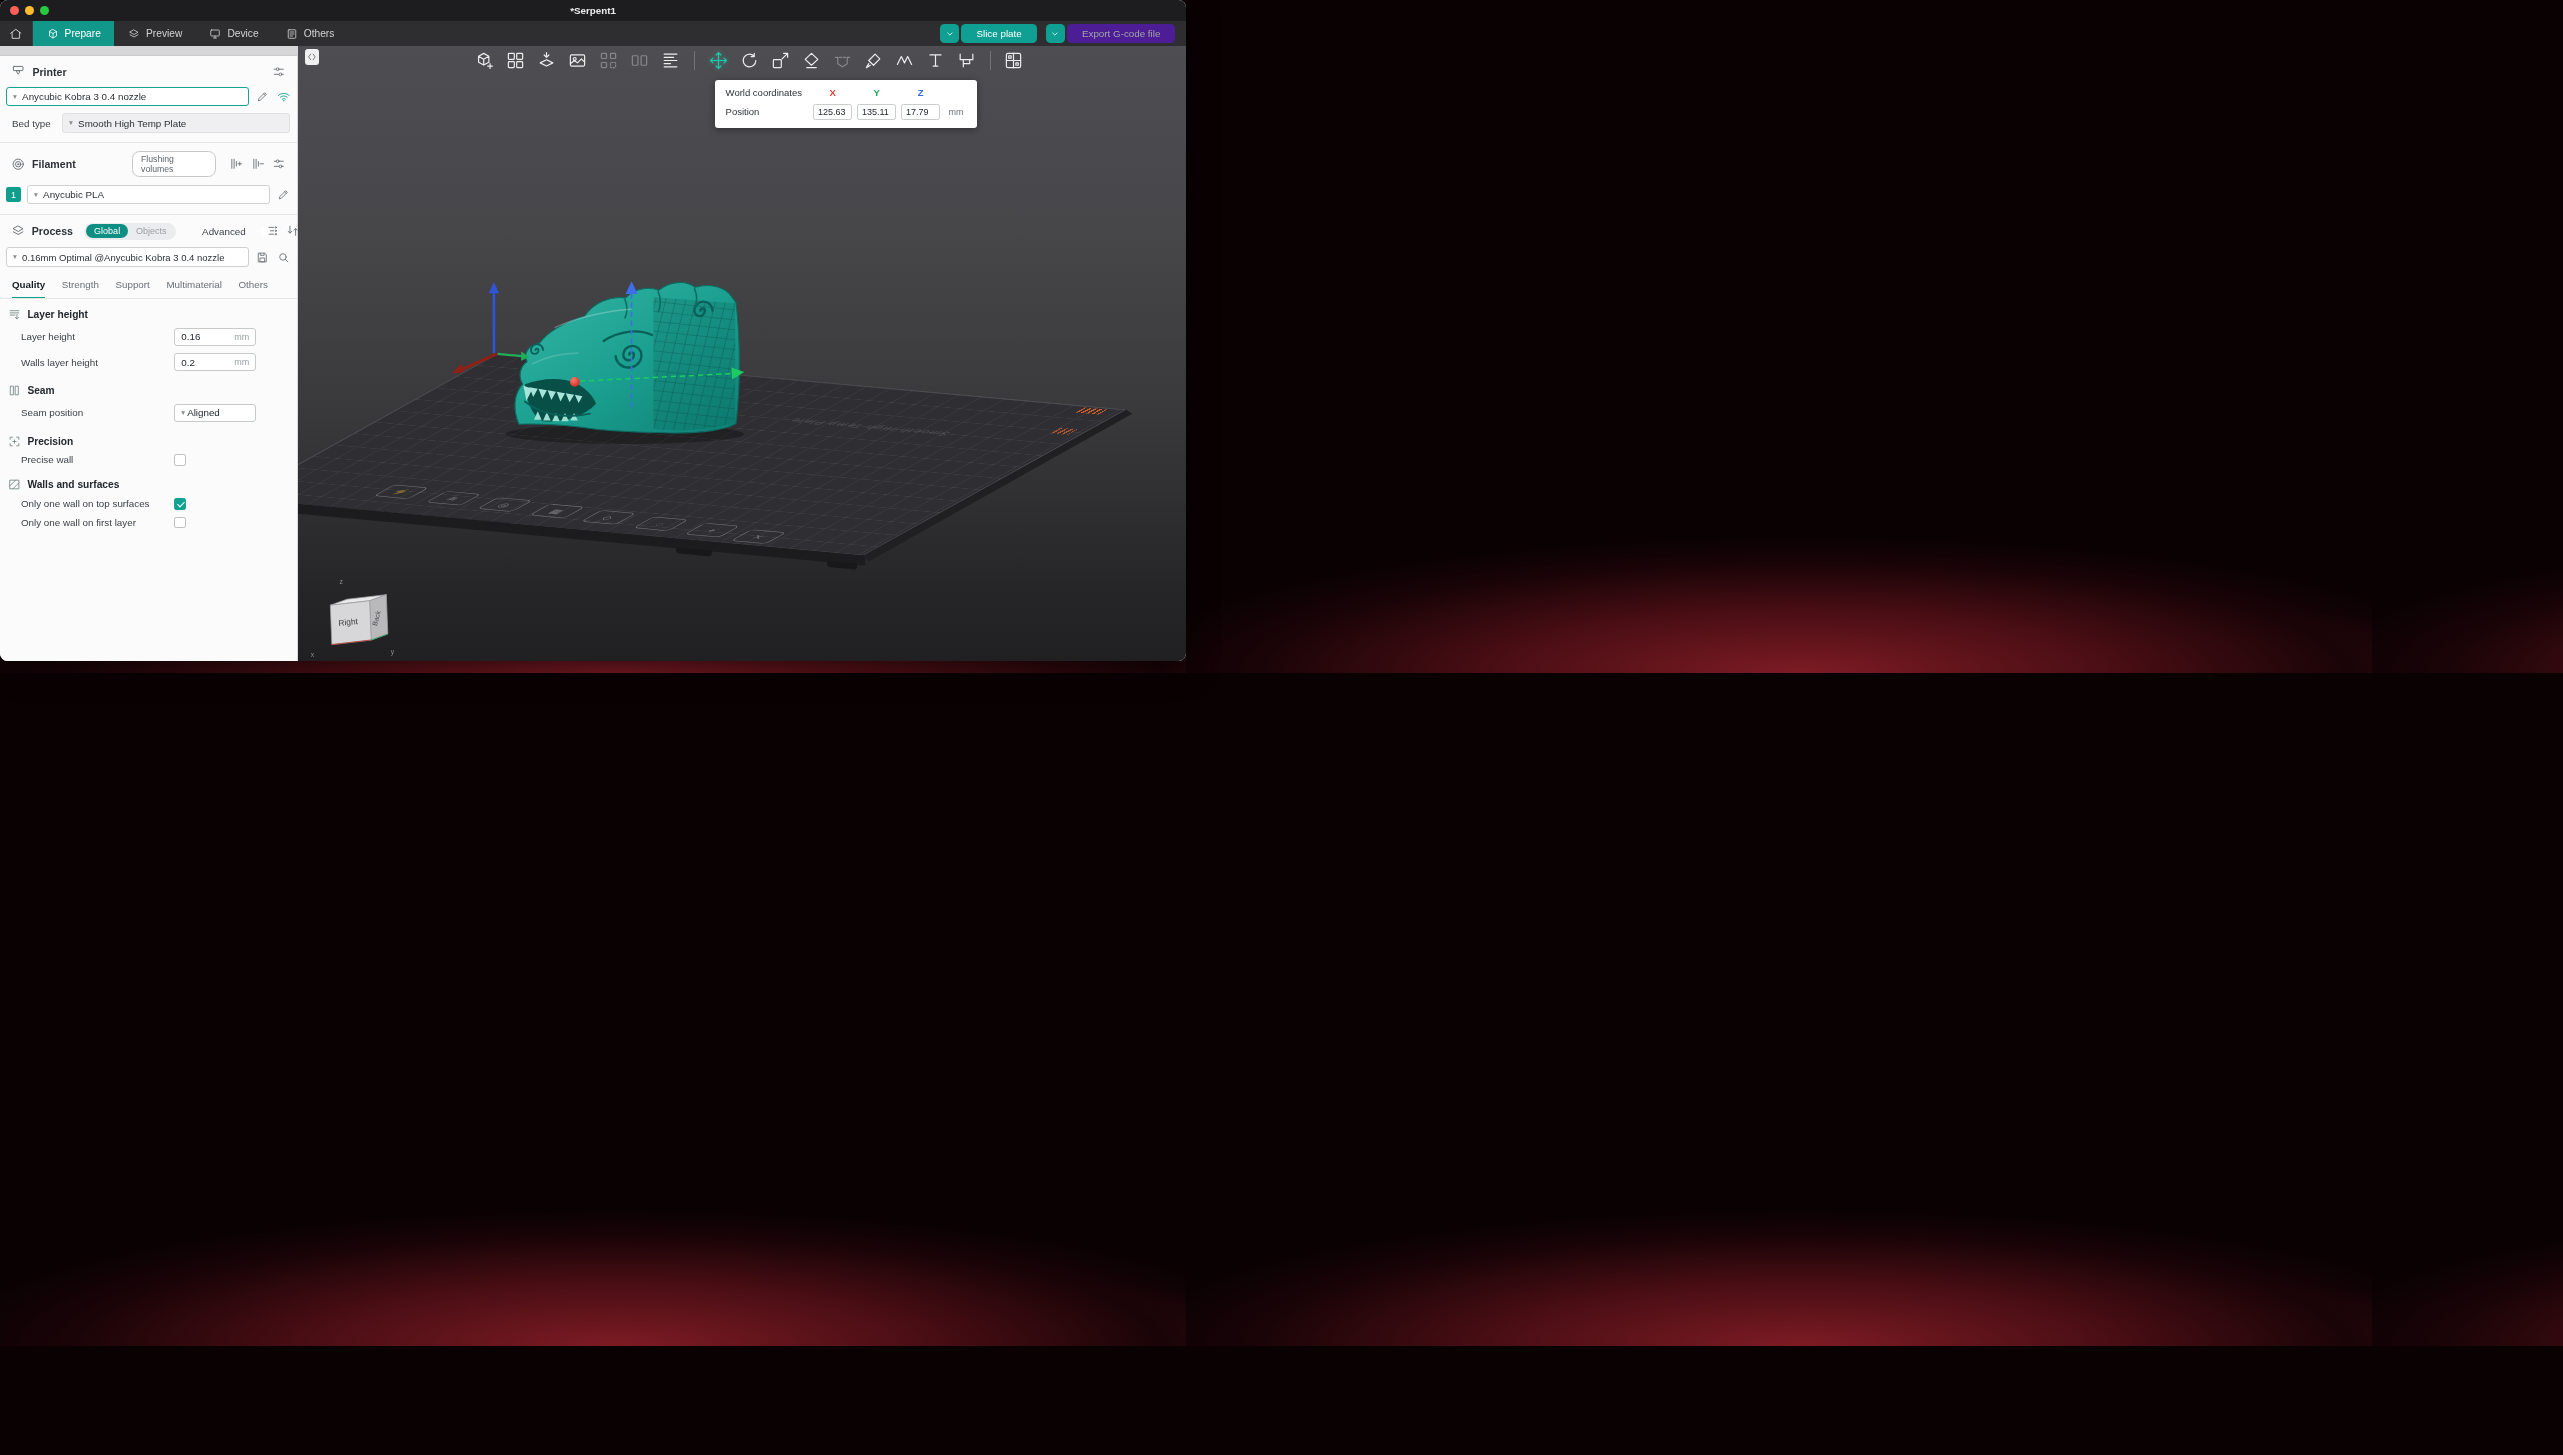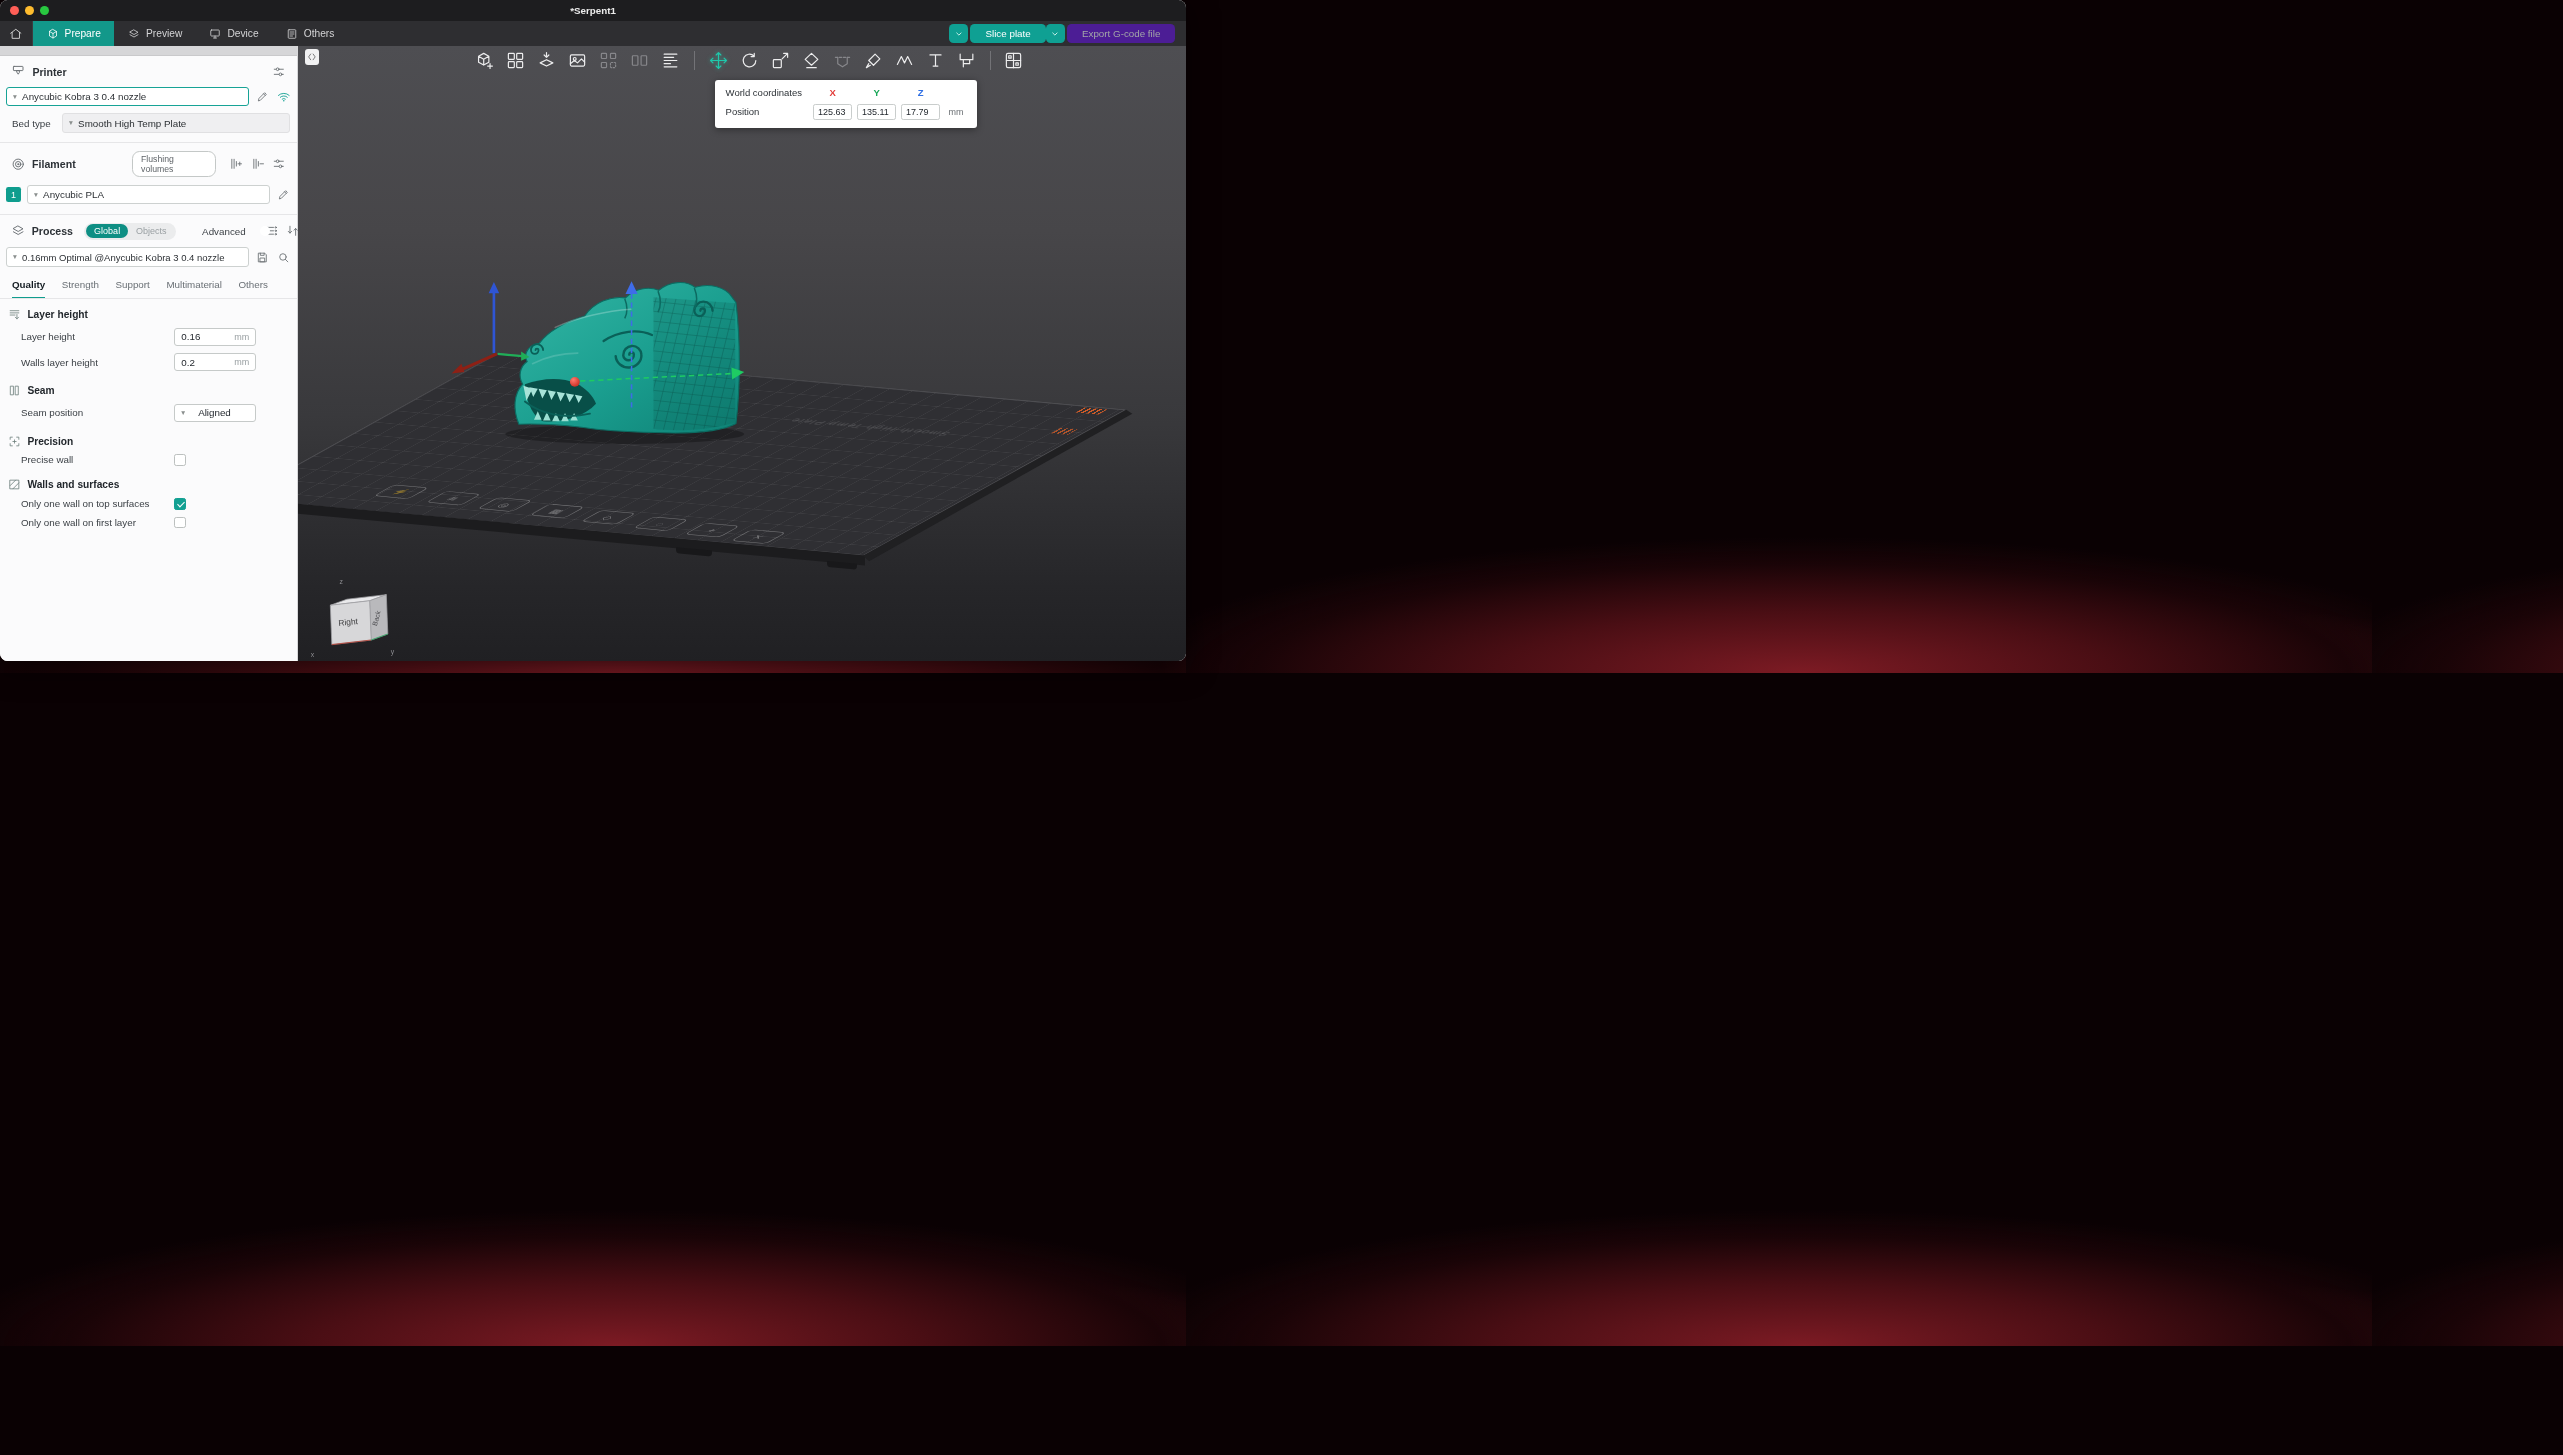--- a/index.html
+++ b/index.html
@@ -21,21 +21,21 @@
   .traffic { position:absolute; left:9.8px; top:6px; display:flex; gap:6px; }
   .dot { width:9px; height:9px; border-radius:50%; }
   .dot.r { background:#ff5f57; } .dot.y { background:#febc2e; } .dot.g { background:#28c840; }
   .title { color:#ececec; font-size:9.8px; font-weight:700; }
   
   .navbar { height:25px; background:#2e2e31; display:flex; align-items:stretch; }
   .home-btn { width:33px; display:flex; align-items:center; justify-content:center; border-right:0.8px solid #3c3c3f; color:#d8d8d8; cursor:pointer; }
   .tab { display:flex; align-items:center; gap:6px; padding:0 13.6px; color:#d4d4d6; font-size:10.2px; cursor:pointer; }
   .tab.active { background:#12988a; color:#fff; }
   .tab svg, .home-btn svg { stroke:currentColor; fill:none; stroke-width:1.6; stroke-linecap:round; stroke-linejoin:round; }
-  .nav-right { margin-left:auto; display:flex; align-items:center; padding-right:10.6px; }
+  .nav-right { margin-left:auto; display:flex; align-items:center; gap:9px; padding-right:10.6px; }
   .btn-group { display:flex; align-items:center; gap:2.3px; }
   .chev-box { width:19px; height:19px; border-radius:4.5px; background:#0fa093; display:flex; align-items:center; justify-content:center; cursor:pointer; }
   .chev-box svg { stroke:#eafffa; fill:none; stroke-width:2; }
   .btn-main { height:19px; padding:0 15px; border-radius:4.5px; font-size:9.8px; display:flex; align-items:center; cursor:pointer; }
   .btn-slice { background:#0fa093; color:#fff; }
   .btn-export { background:#4c1d95; color:#a3a6a8; }
   
   .main { display:flex; height:615px; }
   .sidebar { width:298px; background:#fbfbfc; border-right:0.8px solid #d8d8da; font-size:9.8px; color:#33383d; position:relative; }
   .topstrip { height:9.8px; background:#d6d6d8; border-bottom:0.8px solid #c9c9cb; }
@@ -61,21 +61,21 @@
   .toggle { width:23px; height:13px; border-radius:6.8px; background:#caced2; position:relative; cursor:pointer; margin-left:6px; }
   .toggle::after { content:''; position:absolute; left:1.5px; top:1.5px; width:9.8px; height:9.8px; border-radius:50%; background:#fff; }
   .ptabs { display:flex; gap:16.6px; padding:9.8px 12px 0; border-bottom:0.8px solid #e6e6e8; }
   .ptab { padding-bottom:6.8px; color:#6a7075; font-size:9.8px; cursor:pointer; }
   .ptab.active { color:#141c22; font-weight:700; border-bottom:1.9px solid #0f9d8e; }
   .group-head { display:flex; align-items:center; gap:6.8px; padding:9px 7.6px 3px; font-weight:700; font-size:10.2px; color:#22272c; }
   .group-head svg { stroke:#6d7f7b; fill:none; stroke-width:1.5; stroke-linecap:round; stroke-linejoin:round; }
   .set-row { display:flex; align-items:center; padding:3.8px 19.7px 3.8px 21px; }
   .set-label { flex:1; color:#3c4146; }
   .val-wrap { width:103px; display:flex; align-items:center; }
-  .val-box { width:82px; height:18px; border:0.8px solid #c6cac9; border-radius:3px; background:#fff; display:flex; align-items:center; padding:0 6px; gap:13px; }
+  .val-box { width:82px; height:18px; border:0.8px solid #c6cac9; border-radius:3px; background:#fff; display:flex; align-items:center; padding:0 6px; gap:2px; }
   .val-box input { border:none; outline:none; width:100%; font-size:9.8px; color:#23282e; background:transparent; font-family:inherit; }
   .unit { color:#9aa0a3; font-size:9px; margin-left:5.3px; }
   .cbx { width:11.3px; height:11.3px; border:1.1px solid #bcc0bf; border-radius:2.3px; background:#fff; position:relative; cursor:pointer; }
   .cbx.checked { background:#12a092; border-color:#12a092; }
   .cbx.checked::after { content:''; position:absolute; left:3.4px; top:1.1px; width:3px; height:6px; border-right:1.5px solid #fff; border-bottom:1.5px solid #fff; transform:rotate(45deg); }
   
   .viewport { flex:1; position:relative; overflow:hidden;
     background:linear-gradient(180deg,#4e4e52 0%, #474649 30%, #39393c 60%, #262629 88%, #202023 100%); }
   .collapse-handle { position:absolute; left:6.8px; top:3px; width:14.4px; height:16px; background:#f1f1f2; border-radius:3px; display:flex; align-items:center; justify-content:center; z-index:7; cursor:pointer; }
   .collapse-handle svg { stroke:#3c3c3e; fill:none; stroke-width:1.6; stroke-linecap:round; stroke-linejoin:round; }

